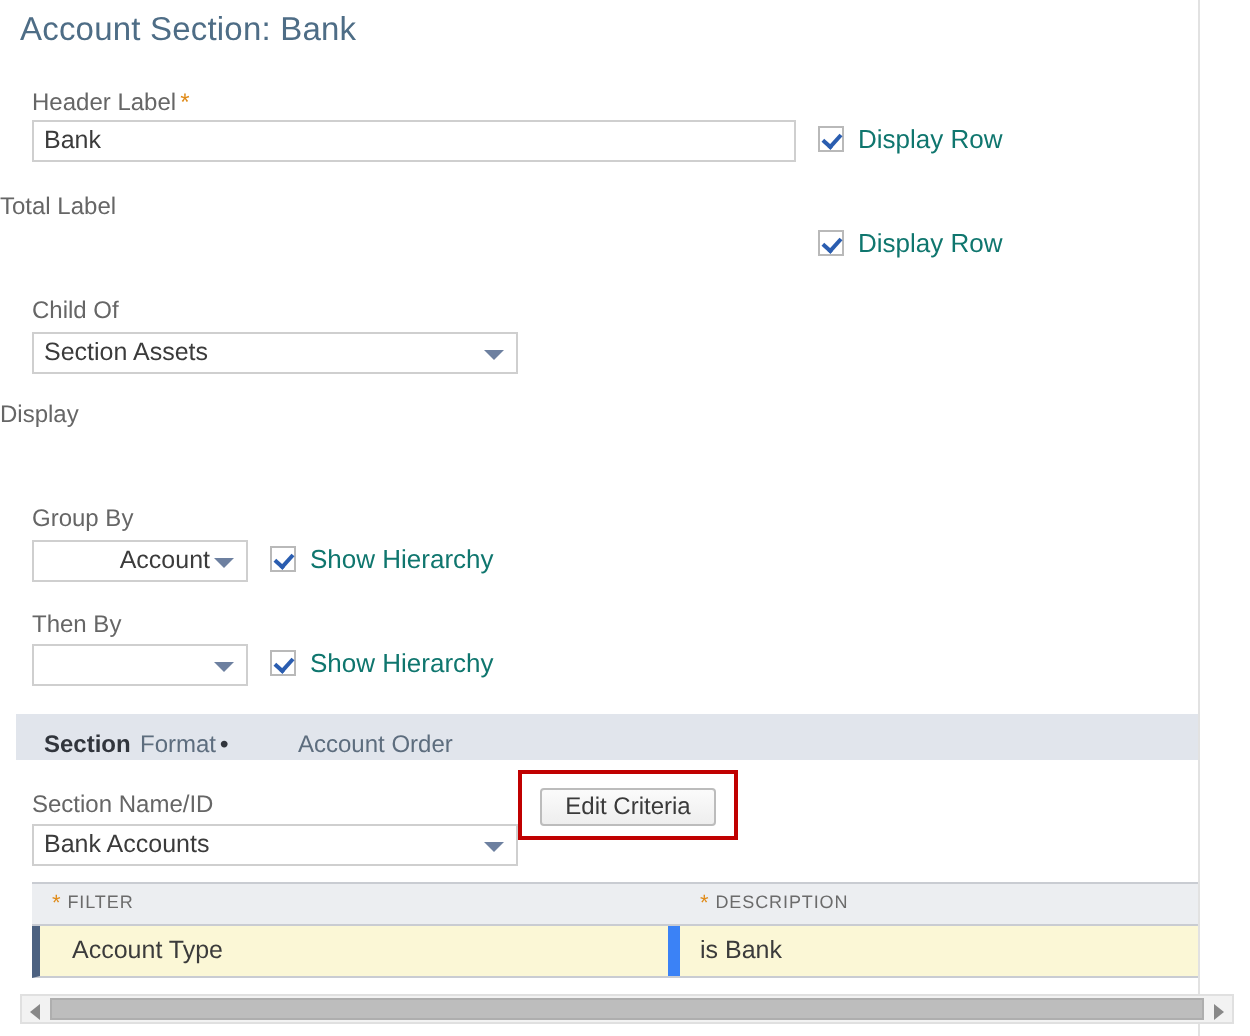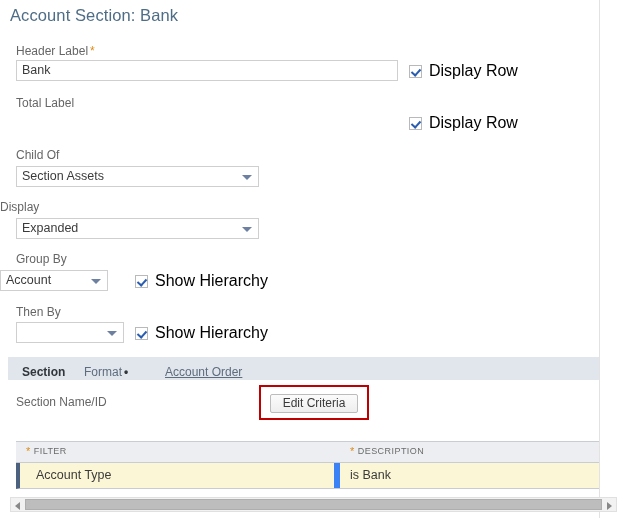--- a/index.html
+++ b/index.html
@@ -111,22 +111,22 @@
     content: "";
     position: absolute;
     left: 3px; top: 1px;
     width: 4px; height: 7px;
     border: solid #2a5db0;
     border-width: 0 2px 2px 0;
     transform: rotate(42deg);
   }
   .cbox-label {
     margin-left: 7px;
-    font-size: 16px;
-    color: #000000;
+    font-size: 13px;
+    color: #0f766e;
   }
 
   
   #tabstrip {
     position: absolute;
     left: 8px; top: 357px;
     width: 591px; height: 23px;
     background: #e1e5ec;
     box-sizing: border-box;
   }
@@ -289,40 +289,36 @@
 
   <div class="field-label" style="left:16px; top:44px;">
     <span>Header Label</span><span class="req">*</span>
   </div>
   <div class="txt-input" style="left:16px; top:60px; width:382px;">Bank</div>
   <div class="cbox-wrap" style="left:409px; top:62px;">
     <span class="cbox"></span>
     <span class="cbox-label">Display Row</span>
   </div>
 
-  <div class="field-label" style="left:16px; top:96px;">Total Label</div>
+  <div class="field-label" style="left:0; top:96px;">Total Label</div>
   <div class="cbox-wrap" style="left:409px; top:114px;">
     <span class="cbox"></span>
     <span class="cbox-label">Display Row</span>
   </div>
 
   <div class="field-label" style="left:16px; top:148px;">Child Of</div>
   <div class="sel" style="left:16px; top:166px; width:243px;">
     <span>Section Assets</span>
     <span class="caret"></span>
   </div>
 
   <div class="field-label" style="left:0; top:200px;">Display</div>
-  <div class="sel" style="left:16px; top:218px; width:243px;">
-    <span>Expanded</span>
-    <span class="caret"></span>
-  </div>
 
   <div class="field-label" style="left:16px; top:252px;">Group By</div>
-  <div class="sel" style="left:0; top:270px; width:108px;">
+  <div class="sel" style="left:16px; top:270px; width:108px;text-align:right;">
     <span>Account</span>
     <span class="caret"></span>
   </div>
   <div class="cbox-wrap" style="left:135px; top:272px;">
     <span class="cbox"></span>
     <span class="cbox-label">Show Hierarchy</span>
   </div>
 
   <div class="field-label" style="left:16px; top:305px;">Then By</div>
   <div class="sel" style="left:16px; top:322px; width:108px;">
@@ -331,31 +327,35 @@
   </div>
   <div class="cbox-wrap" style="left:135px; top:324px;">
     <span class="cbox"></span>
     <span class="cbox-label">Show Hierarchy</span>
   </div>
 
   <div id="tabstrip">
     <div class="tab active" style="left:12px;">
       <span>Section</span>
     </div>
-    <div class="tab" style="left:74px;">
+    <div class="tab" style="left:60px;">
       <span>Format</span><span class="dot">•</span>
     </div>
-    <div class="tab" style="left:155px;text-decoration:underline;">
+    <div class="tab" style="left:139px;">
       <span>Account Order</span>
     </div>
   </div>
 
   <div id="tabbody"></div>
 
   <div class="field-label" style="left:16px; top:395px;">Section Name/ID</div>
+  <div class="sel" style="left:16px; top:412px; width:243px;">
+    <span>Bank Accounts</span>
+    <span class="caret"></span>
+  </div>
 
   <div id="criteria-highlight"></div>
   <div id="edit-criteria-btn">Edit Criteria</div>
 
   <div id="grid">
     <div id="grid-head">
       <div class="gh c1"><span class="ast">*</span><span>FILTER</span></div>
       <div class="gh c2"><span class="ast">*</span><span>DESCRIPTION</span></div>
     </div>
     <div id="grid-row">

